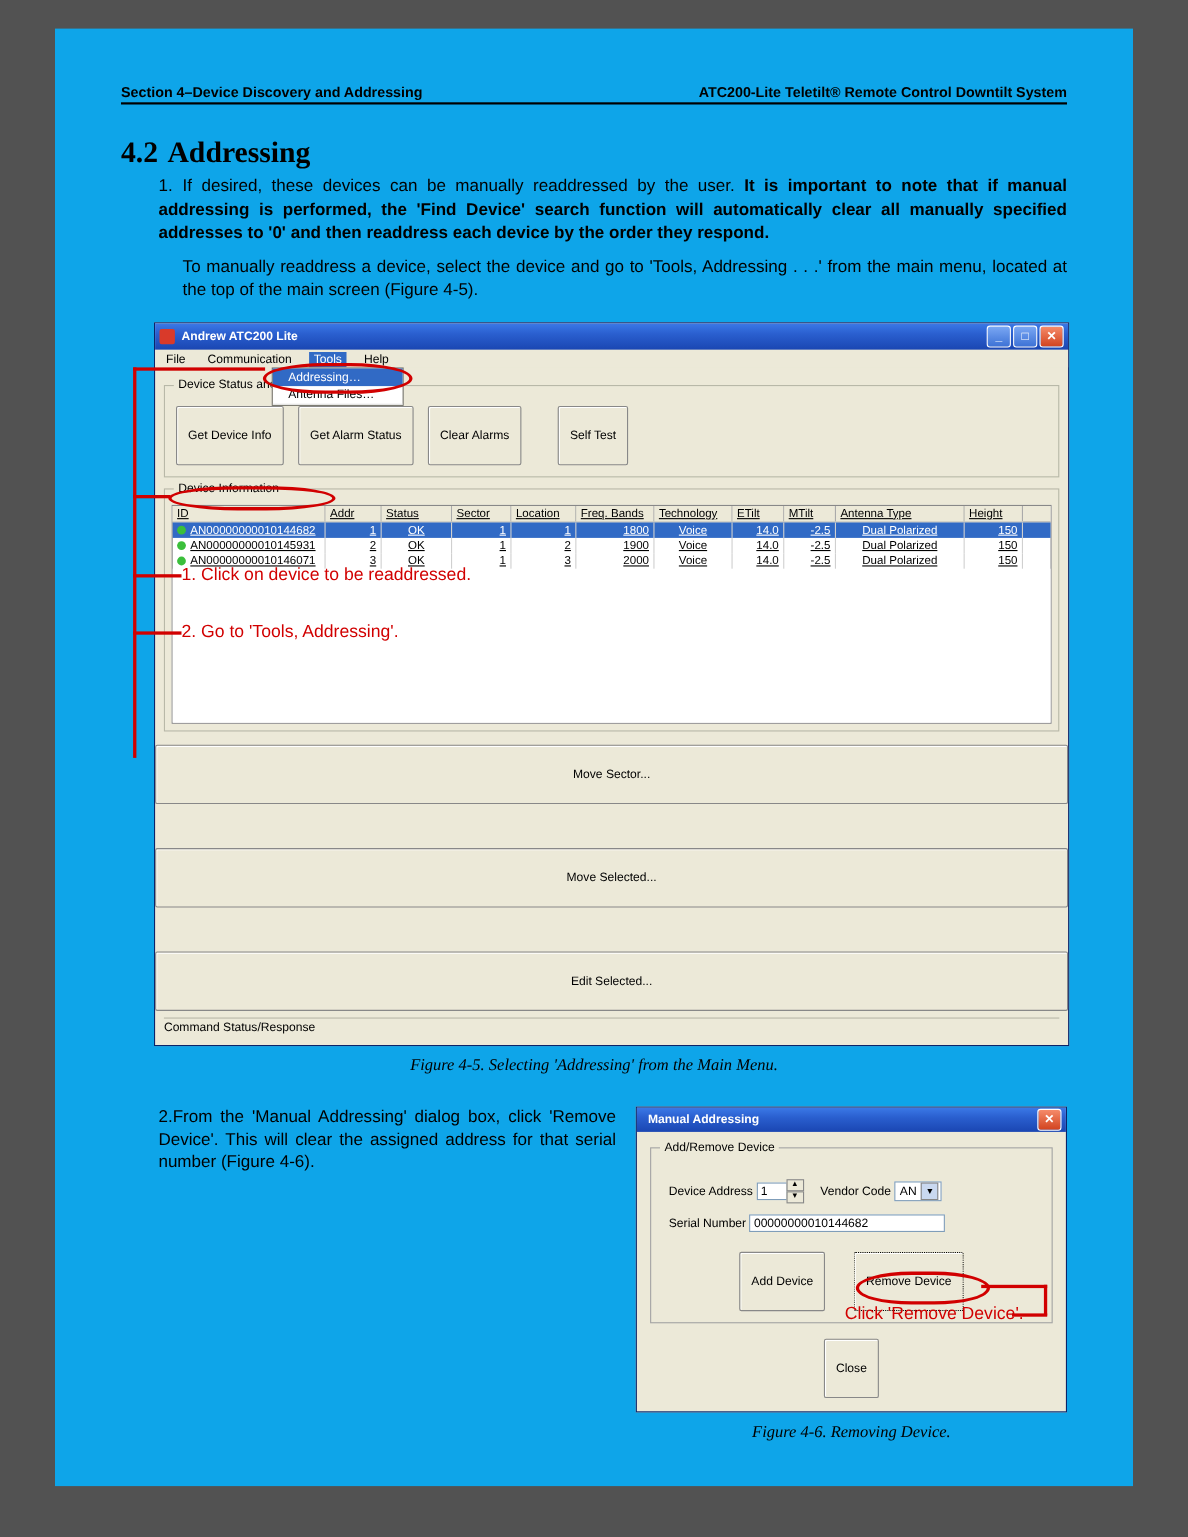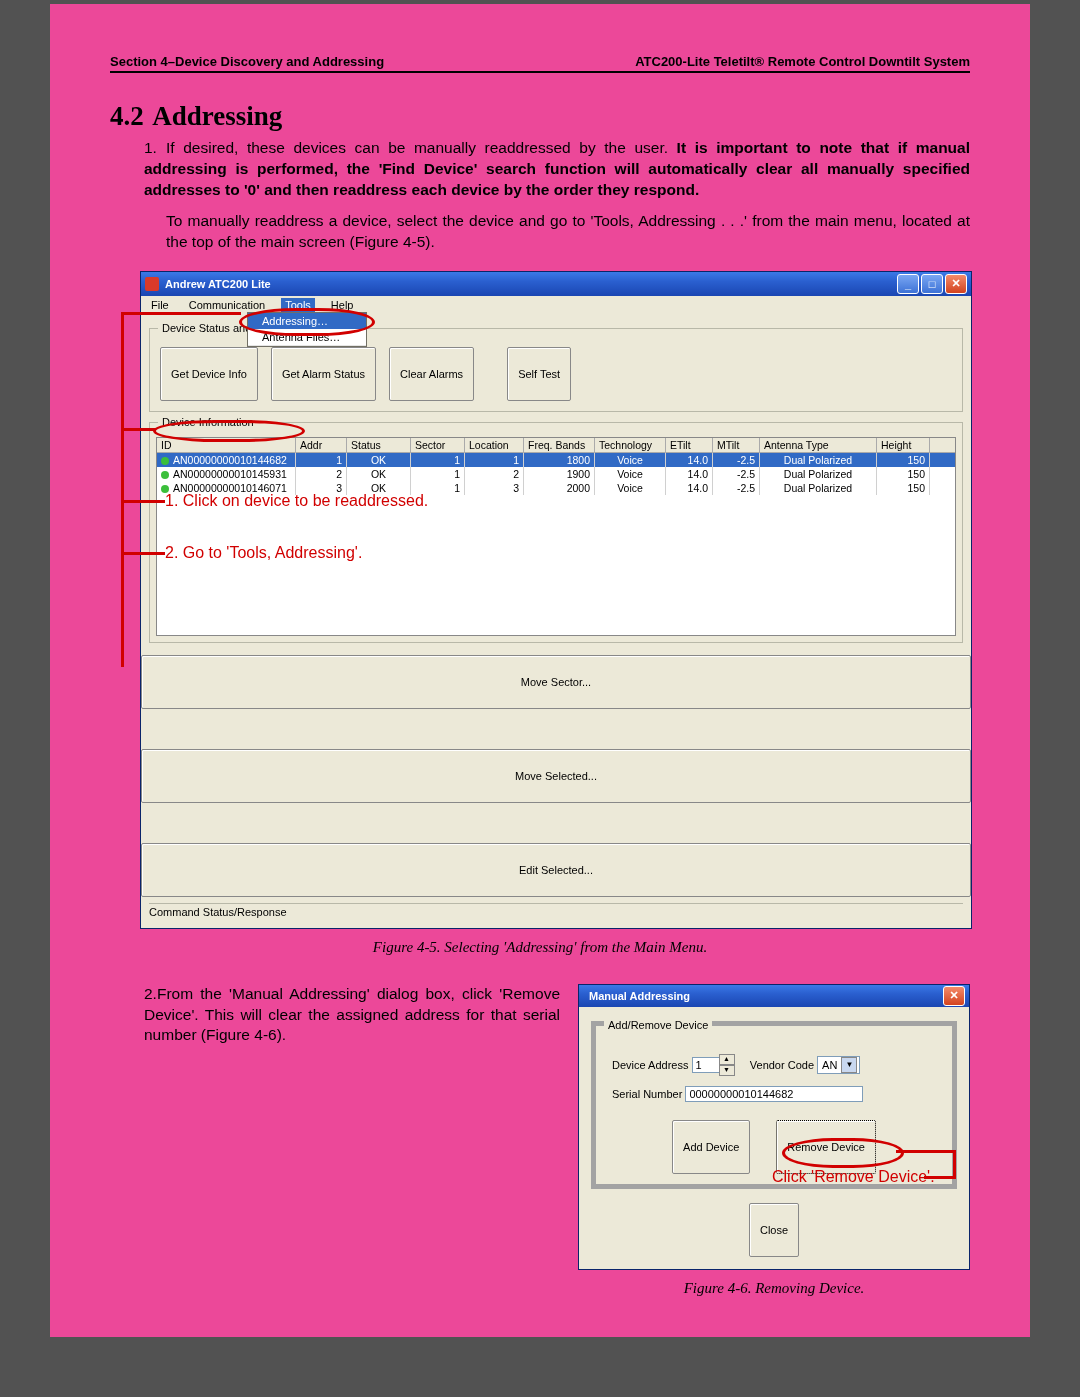--- a/index.html
+++ b/index.html
@@ -3,22 +3,22 @@
 <meta charset="utf-8">
 <style>
   body {
     margin: 0;
     background: #525252;
     font-family: Arial, Helvetica, sans-serif;
     color: #000;
   }
   .page {
     width: 980px;
-    margin: 4px auto;
-    background: #ec4899;
+    margin: 26px auto;
+    background: #0ea5e9;
     padding: 50px 60px 40px 60px;
     box-sizing: border-box;
   }
   .header-row {
     display: flex;
     justify-content: space-between;
     font-size: 13px;
     font-weight: bold;
     border-bottom: 2px solid #000;
     padding-bottom: 2px;
@@ -143,21 +143,21 @@
     position: relative;
   }
   .devinfo .legend {
     position: absolute; top:-7px; left:8px; background:#ece9d8; padding:0 4px;
   }
   .grid {
     border: 1px solid #888;
     background: #fff;
     font-size: 10.5px;
   }
-  .grid-row { display:flex; }
+  .grid-row { display:flex;text-decoration:underline; }
   .grid-head { background:#ece9d8; border-bottom:1px solid #aaa; font-weight:normal; }
   .grid-cell {
     border-right: 1px solid #d0d0d0;
     padding: 1px 4px;
     overflow:hidden; white-space:nowrap;
     text-align:right;
   }
   .grid-head .grid-cell { text-align:left; border-right:1px solid #aaa; background:#ece9d8; }
   .c-id{width:130px;text-align:left;} .c-addr{width:42px;} .c-status{width:55px;text-align:center;}
   .c-sector{width:45px;} .c-loc{width:50px;} .c-freq{width:62px;} .c-tech{width:62px;text-align:center;}
@@ -184,21 +184,21 @@
     width: 390px;
     border: 1px solid #0a246a;
     background:#ece9d8;
     font-family:Tahoma,Arial,sans-serif;
     font-size:11px;
     position:relative;
   }
   .fig46 .titlebar { height:22px; }
   .fig46 .inner {
     margin:14px 12px 10px 12px;
-    border:5px solid #a3a3a3;
+    border:1px solid #a3a3a3;
     padding:18px 16px 10px 16px;
     position:relative;
   }
   .fig46 .inner .legend { position:absolute; top:-7px; left:8px; background:#ece9d8; padding:0 4px; }
   .field-row { margin:10px 0; font-size:11px; }
   .txtinput {
     border:1px solid #7f9db9; background:#fff; padding:1px 3px; font-size:11px;
     font-family:Tahoma,Arial,sans-serif;
   }
   .spin { display:inline-flex; align-items:center; }

